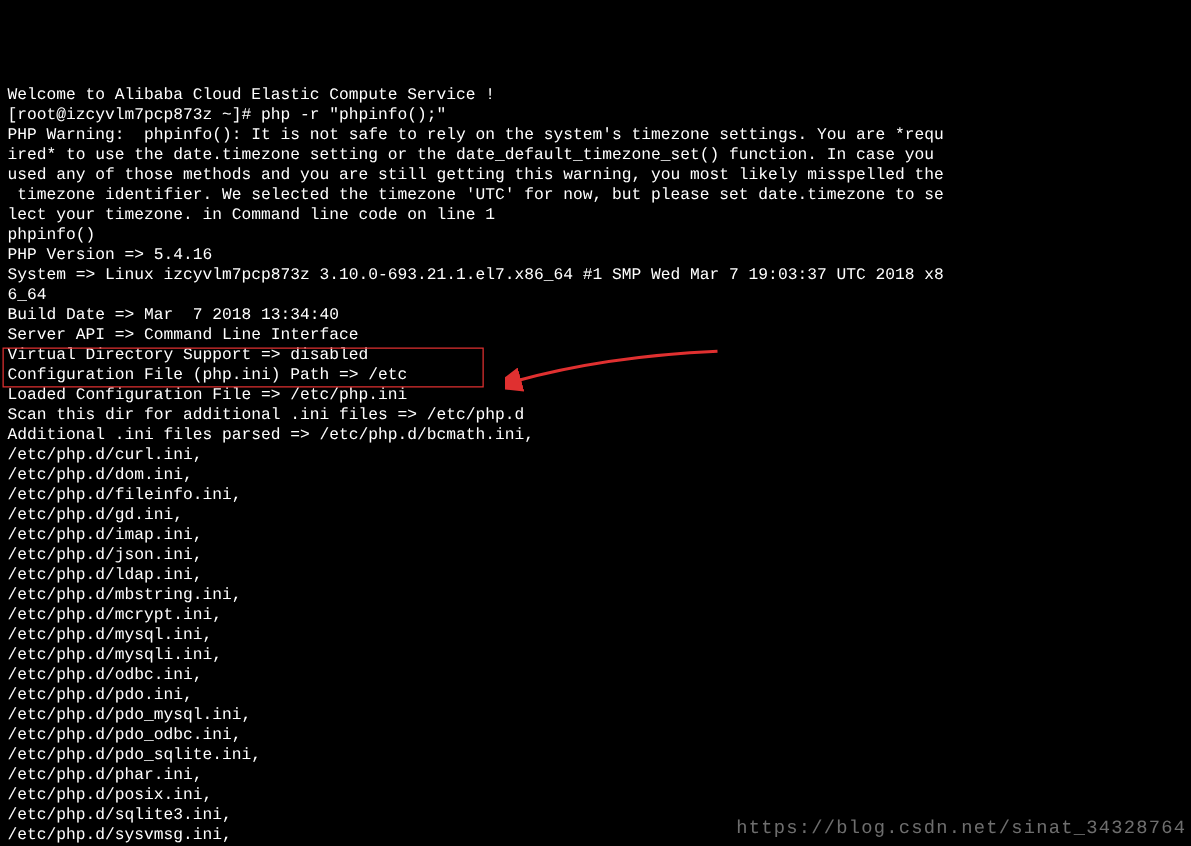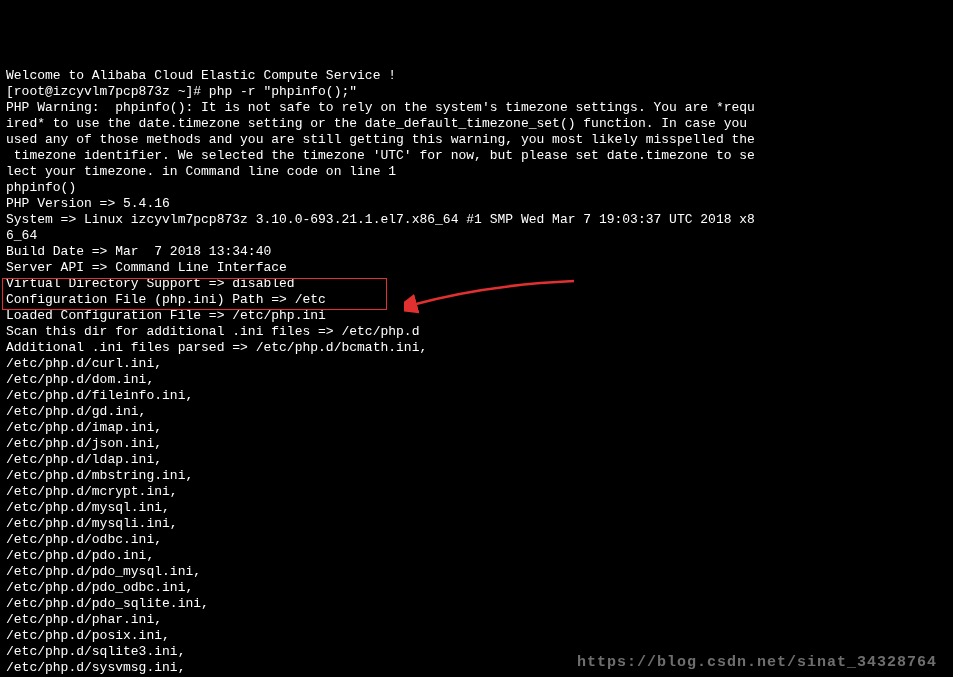--- a/index.html
+++ b/index.html
@@ -35,27 +35,26 @@
     .arrow-container {
       position: absolute;
       left: 388px;
       top: 259px;
       width: 180px;
       height: 50px;
       pointer-events: none;
     }
     .watermark {
       position: absolute;
-      right: 16px;
+      right: 4px;
       bottom: 6px;
       color: rgba(200, 200, 200, 0.55);
       font-family: Consolas, "Courier New", monospace;
       font-size: 15px;
       letter-spacing: 1px;
-      font-weight: bold;
     }
   </style>
 </head>
 <body>
 
 
 
 <div id="terminal"><span class="line">Welcome to Alibaba Cloud Elastic Compute Service !</span><span class="line"></span><span class="line">[root@izcyvlm7pcp873z ~]# php -r "phpinfo();"</span><span class="line">PHP Warning:  phpinfo(): It is not safe to rely on the system's timezone settings. You are *requ</span><span class="line">ired* to use the date.timezone setting or the date_default_timezone_set() function. In case you</span><span class="line">used any of those methods and you are still getting this warning, you most likely misspelled the</span><span class="line"> timezone identifier. We selected the timezone 'UTC' for now, but please set date.timezone to se</span><span class="line">lect your timezone. in Command line code on line 1</span><span class="line">phpinfo()</span><span class="line">PHP Version =&gt; 5.4.16</span><span class="line"></span><span class="line">System =&gt; Linux izcyvlm7pcp873z 3.10.0-693.21.1.el7.x86_64 #1 SMP Wed Mar 7 19:03:37 UTC 2018 x8</span><span class="line">6_64</span><span class="line">Build Date =&gt; Mar  7 2018 13:34:40</span><span class="line">Server API =&gt; Command Line Interface</span><span class="line">Virtual Directory Support =&gt; disabled</span><span class="line">Configuration File (php.ini) Path =&gt; /etc</span><span class="line">Loaded Configuration File =&gt; /etc/php.ini</span><span class="line">Scan this dir for additional .ini files =&gt; /etc/php.d</span><span class="line">Additional .ini files parsed =&gt; /etc/php.d/bcmath.ini,</span><span class="line">/etc/php.d/curl.ini,</span><span class="line">/etc/php.d/dom.ini,</span><span class="line">/etc/php.d/fileinfo.ini,</span><span class="line">/etc/php.d/gd.ini,</span><span class="line">/etc/php.d/imap.ini,</span><span class="line">/etc/php.d/json.ini,</span><span class="line">/etc/php.d/ldap.ini,</span><span class="line">/etc/php.d/mbstring.ini,</span><span class="line">/etc/php.d/mcrypt.ini,</span><span class="line">/etc/php.d/mysql.ini,</span><span class="line">/etc/php.d/mysqli.ini,</span><span class="line">/etc/php.d/odbc.ini,</span><span class="line">/etc/php.d/pdo.ini,</span><span class="line">/etc/php.d/pdo_mysql.ini,</span><span class="line">/etc/php.d/pdo_odbc.ini,</span><span class="line">/etc/php.d/pdo_sqlite.ini,</span><span class="line">/etc/php.d/phar.ini,</span><span class="line">/etc/php.d/posix.ini,</span><span class="line">/etc/php.d/sqlite3.ini,</span><span class="line">/etc/php.d/sysvmsg.ini,</span><span class="line">/etc/php.d/sysvsem.ini,</span></div>
 
 <div class="highlight-box"></div>

